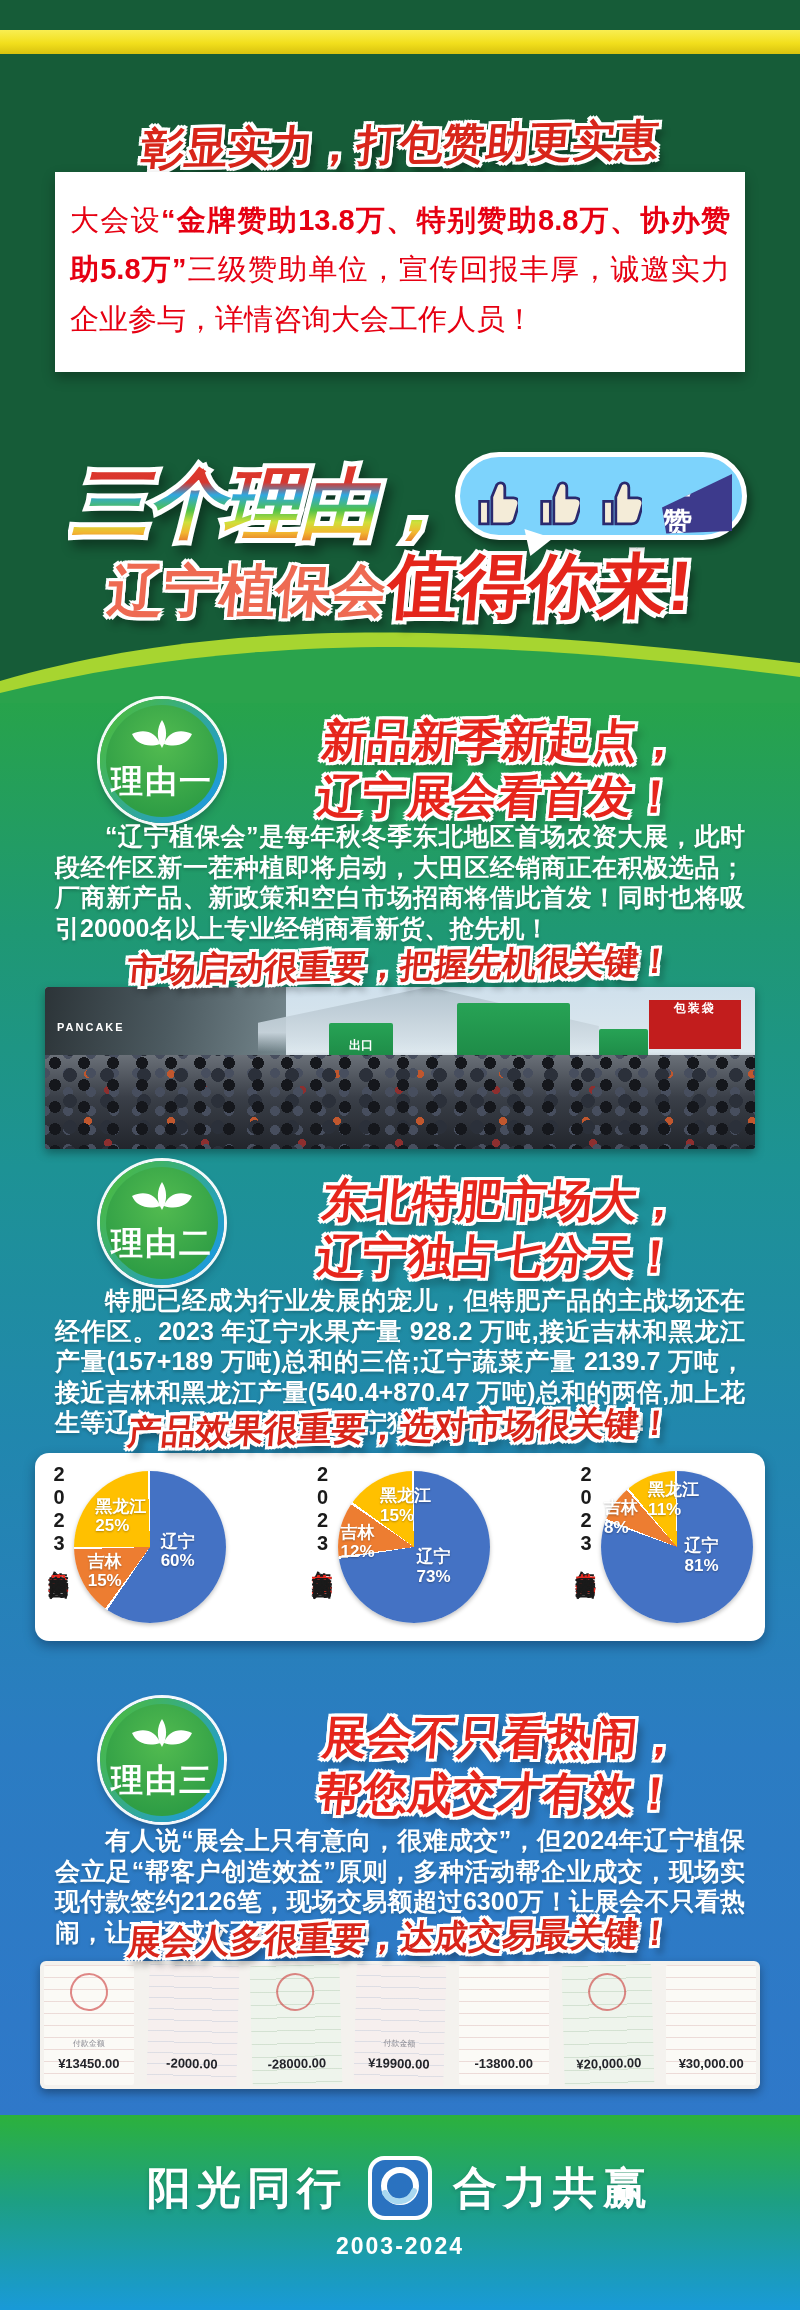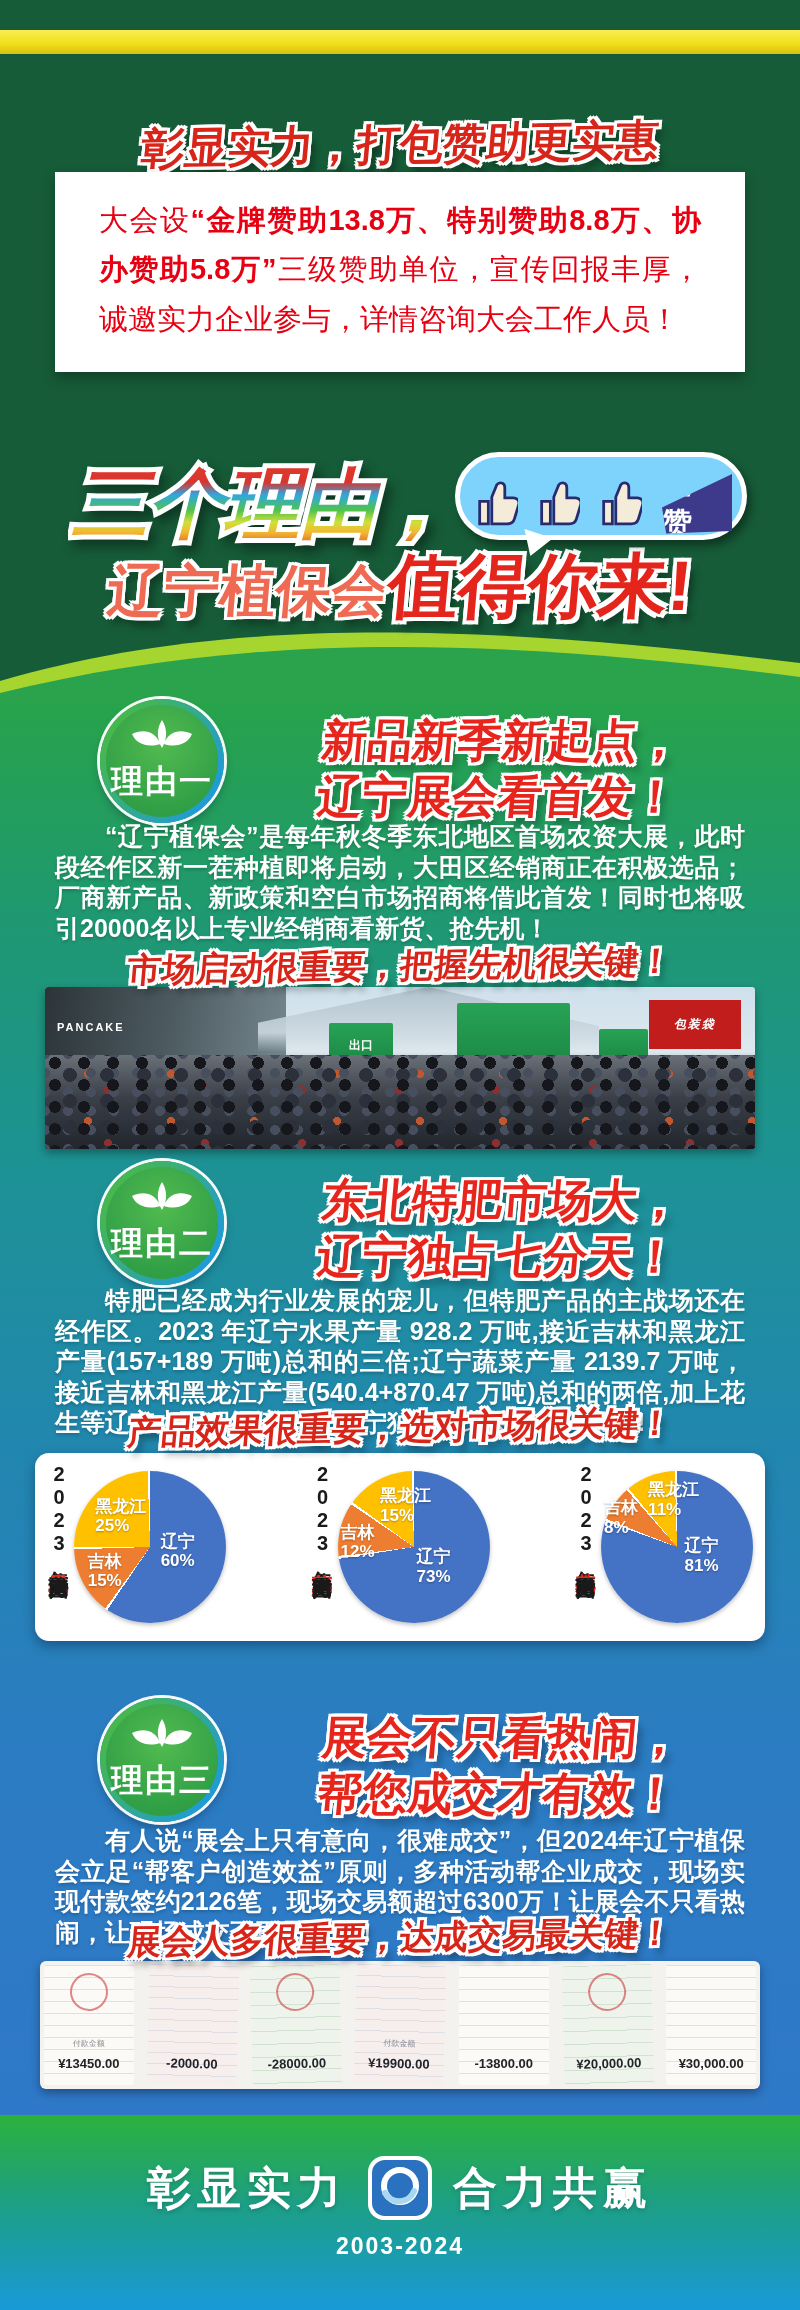--- a/index.html
+++ b/index.html
@@ -21,21 +21,21 @@
         clip-path:polygon(9% 0,91% 0,100% 50%,91% 100%,9% 100%,0 50%);
         display:flex;align-items:center;justify-content:center;}
   .hex3 span{color:#fff;font-size:46px;font-weight:900;letter-spacing:22px;text-indent:22px;
              text-shadow:0 3px 4px rgba(0,60,20,.45);}
   .calligraphy{font-weight:900;color:#d8251a;transform:skewX(-6deg) rotate(-1deg);
      text-shadow:3px 0 0 #fff,-3px 0 0 #fff,0 3px 0 #fff,0 -3px 0 #fff,
                  3px 3px 0 #fff,-3px -3px 0 #fff,3px -3px 0 #fff,-3px 3px 0 #fff,
                  6px 8px 7px rgba(0,0,0,.45);}
   .top-slogan{position:absolute;top:116px;left:0;width:800px;text-align:center;font-size:43px;}
   .sponsor-box{position:absolute;top:172px;left:55px;width:690px;height:200px;background:#fff;
-               box-sizing:border-box;padding:24px 44px;box-shadow:0 6px 12px rgba(0,0,0,.3);}
+               box-sizing:border-box;padding:24px 15px;box-shadow:0 6px 12px rgba(0,0,0,.3);}
   .sponsor-text{color:#e60012;font-size:29px;line-height:1.70;text-align:justify;font-weight:500;}
   .sponsor-text b{font-weight:900;}
 
   .hero-line1{position:absolute;top:436px;left:68px;width:400px;height:130px;
               filter:drop-shadow(5px 7px 6px rgba(0,0,0,.4));}
   .thumbs-badge{position:absolute;top:452px;left:455px;width:292px;height:88px;background:#7dd3fc;
                 border:5px solid #fff;border-radius:44px;box-sizing:border-box;z-index:2;
                 display:flex;align-items:center;padding:13px 10px 0 16px;gap:20px;
                 box-shadow:4px 6px 8px rgba(0,0,0,.4);}
   .thumbs-badge::after{content:"";position:absolute;left:60px;bottom:-22px;width:0;height:0;
@@ -87,21 +87,21 @@
          box-shadow:0 4px 10px rgba(0,0,0,.35);background:linear-gradient(180deg,#cfe0ec 0%,#dde8ee 40%,#8d949e 55%,#555a64 100%);}
   .ph-building{position:absolute;top:0;left:0;width:34%;height:62%;
       background:linear-gradient(100deg,#2c3438 0%,#4c5a60 50%,#76888e 100%);}
   .ph-sign{position:absolute;top:34%;left:5%;color:#fff;font-size:11px;letter-spacing:2px;font-weight:700;}
   .ph-roof{position:absolute;top:0;left:30%;width:48%;height:40%;
       background:linear-gradient(180deg,#aebfca 0%,#cdd9e1 70%,transparent 100%);
       clip-path:polygon(0 55%,50% 0,100% 60%,100% 100%,0 100%);opacity:.9;}
   .ph-gate{position:absolute;background:linear-gradient(180deg,#27a355,#1b8443);border-radius:2px;
            color:#fff;font-size:12px;display:flex;align-items:center;justify-content:center;font-weight:700;}
   .ph-banner{position:absolute;top:8%;right:2%;width:13%;height:30%;background:#c21d1d;color:#fff;
-           font-size:12px;font-weight:900;display:flex;align-items:center;justify-content:center;letter-spacing:2px;font-style:italic;}
+           font-size:12px;font-weight:900;display:flex;justify-content:center;letter-spacing:2px;}
   .ph-crowd{position:absolute;bottom:0;left:0;width:100%;height:58%;
       background:
         radial-gradient(circle 6px at 10px 8px,#15171c 98%,transparent) 0 0/29px 22px,
         radial-gradient(circle 7px at 18px 14px,#2b303a 98%,transparent) 7px 6px/37px 26px,
         radial-gradient(circle 5px at 8px 6px,#474e5e 98%,transparent) 15px 12px/23px 19px,
         radial-gradient(circle 4px at 12px 10px,#c0572e 98%,transparent) 31px 9px/83px 47px,
         radial-gradient(circle 4px at 6px 12px,#8d2f2f 98%,transparent) 57px 23px/97px 53px,
         linear-gradient(180deg,#6a7078 0%,#3a3f48 45%,#22252c 100%);}
 
   
@@ -322,21 +322,21 @@
       <div class="rcpt">
           <span class="rlabel"></span>
           <span class="amt">¥30,000.00</span>
         </div>
     </div>
 
   </div>
 
   <div class="footer">
     <div class="footer-row">
-      <span class="ftxt">彰显实力</span>
+      <span class="ftxt">阳光同行</span>
       <svg width="66" height="66" viewBox="0 0 66 66">
         <rect x="1" y="1" width="64" height="64" rx="16" fill="#ffffff"></rect>
         <rect x="5" y="5" width="56" height="56" rx="13" fill="#2a72c0"></rect>
         <circle cx="33" cy="31" r="16" fill="none" stroke="#ffffff" stroke-width="6"></circle>
         <path d="M18,38 A16,16 0 0 0 47,36" fill="none" stroke="#a8d8f0" stroke-width="6" stroke-linecap="round"></path>
       </svg>
       <span class="ftxt">合力共赢</span>
     </div>
     <div class="footer-years">2003-2024</div>
   </div>

